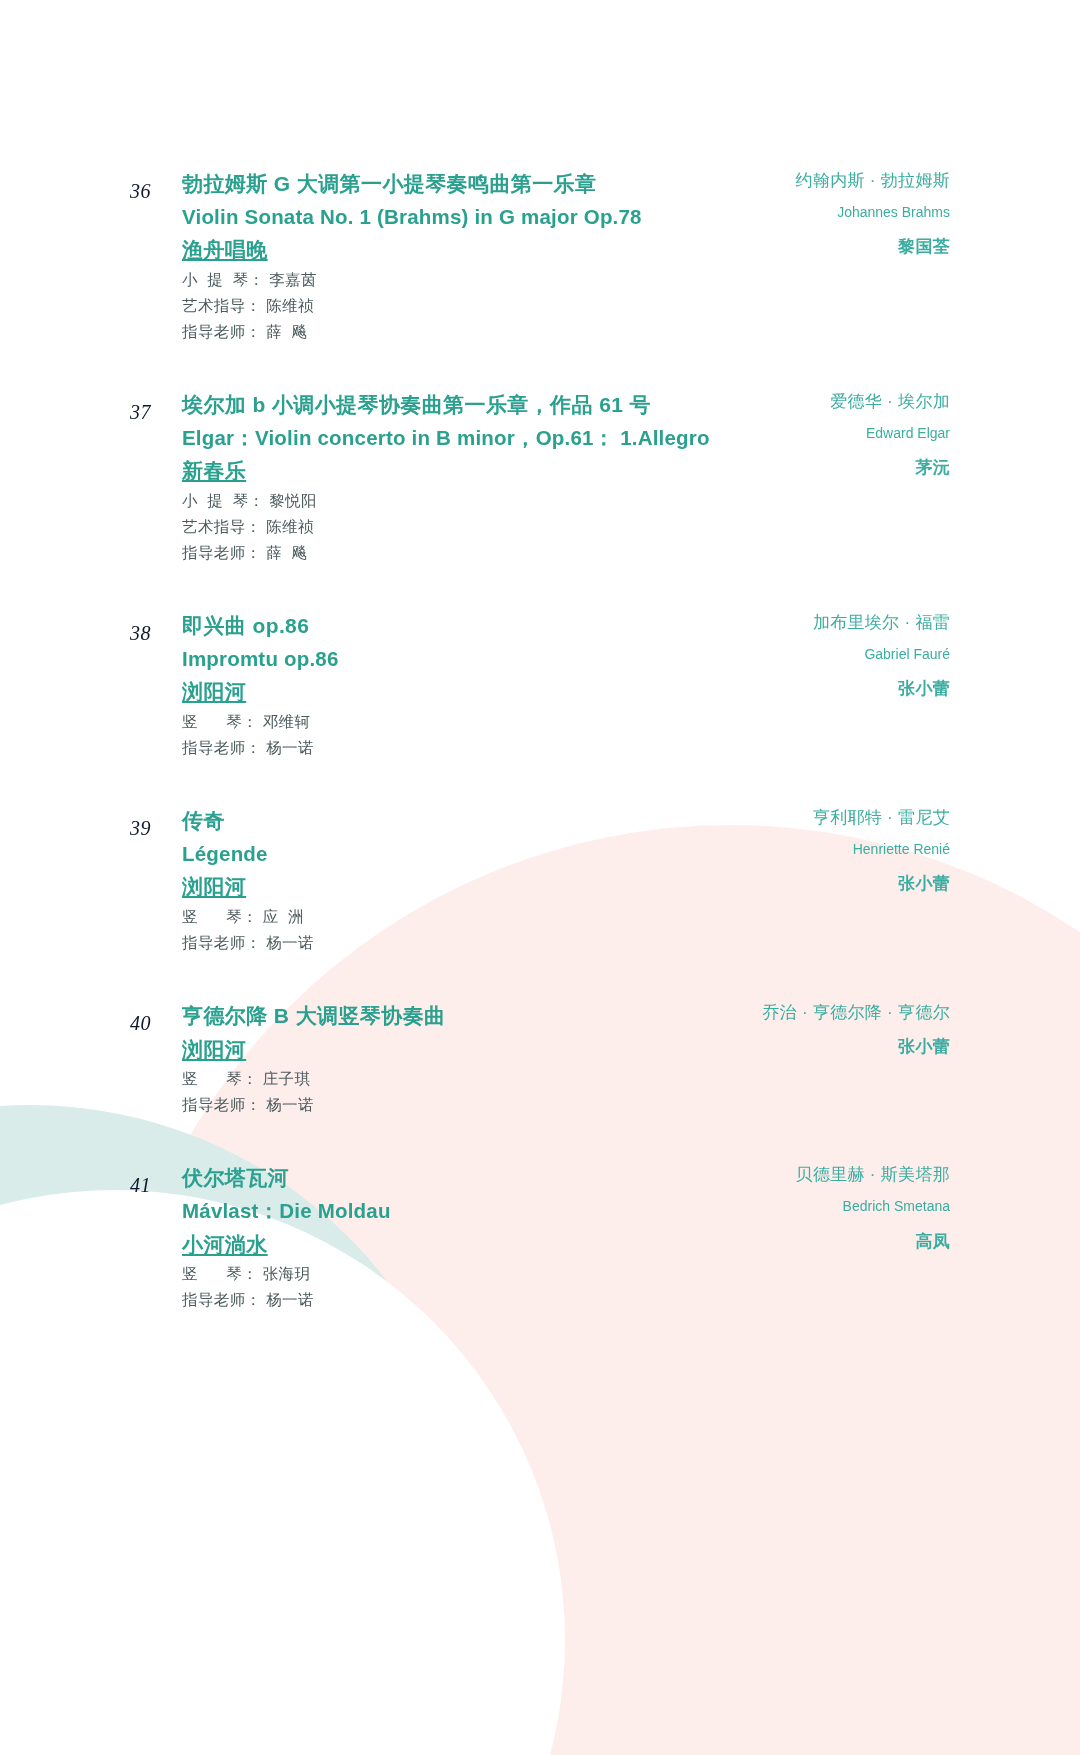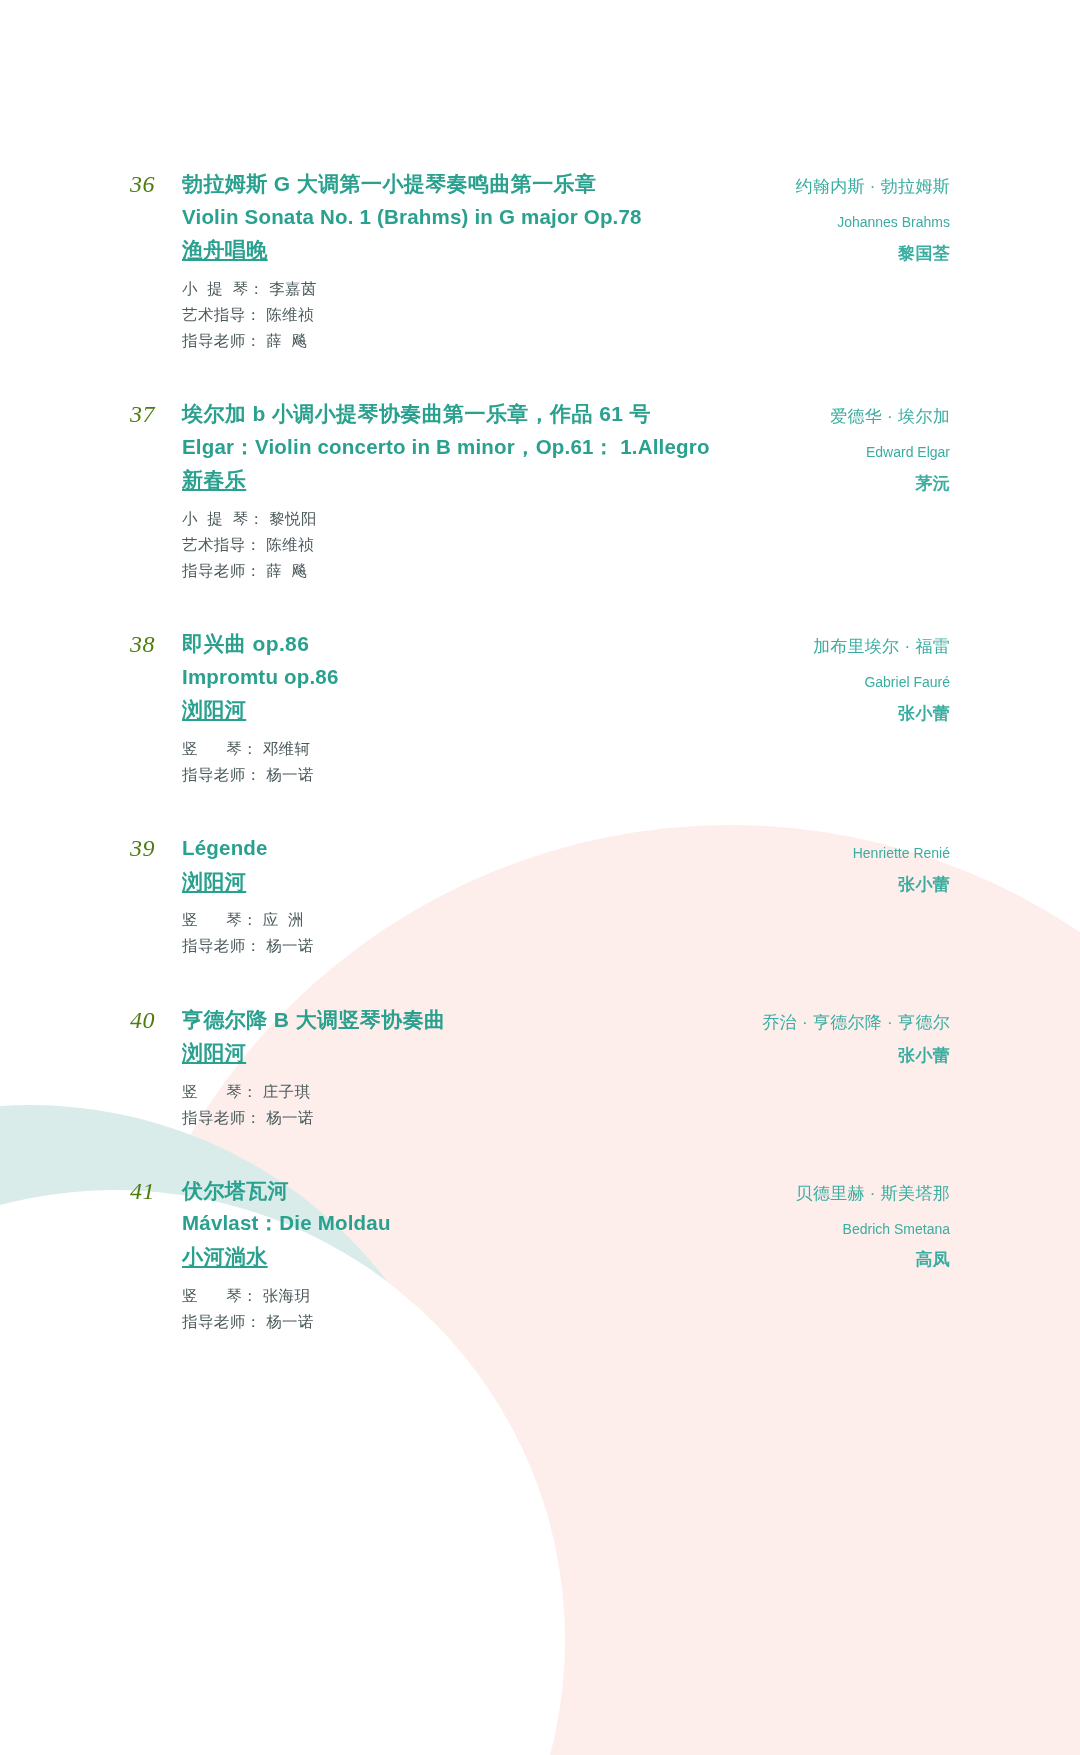--- a/index.html
+++ b/index.html
@@ -72,37 +72,37 @@
   }
   .entry {
     position: relative;
     margin-bottom: 44px;
   }
   .entry:last-child { margin-bottom: 0; }
 
   .num {
     position: absolute;
     left: 0;
-    top: 3px;
+    top: 12px;
     width: 36px;
     text-align: left;
     font-family: "Liberation Serif", "DejaVu Serif", serif;
     font-style: italic;
-    font-size: 24px;
-    color: #4d7c0f;
+    font-size: 20px;
+    color: #0f172a;
     letter-spacing: 0.5px;
   }
 
   .rows {
     margin-left: 52px;
   }
   .row {
     display: flex;
     justify-content: space-between;
-    align-items: flex-end;
+    align-items: flex-start;
     gap: 24px;
   }
   .left {
     font-weight: bold;
     color: #2aa08f;
   }
   .right {
     color: #3bada0;
     text-align: right;
     white-space: nowrap;
@@ -111,21 +111,20 @@
   .row-cn .left   { font-size: 21px; line-height: 1.55; letter-spacing: 0.4px; }
   .row-cn .right  { font-size: 17px; line-height: 1.55; font-weight: normal; letter-spacing: 0.3px;}
 
   .row-en .left   { font-size: 20.5px; line-height: 1.6; letter-spacing: 0.2px; }
   .row-en .right  { font-size: 14px; line-height: 1.6; font-weight: normal; }
 
   .row-cn2 .left  { font-size: 21px; line-height: 1.6; letter-spacing: 0.4px; text-decoration: underline;}
   .row-cn2 .right { font-size: 17px; line-height: 1.6; font-weight: bold; letter-spacing: 0.3px;}
 
   .credits {
-    margin-top: 9px;
   }
   .credit {
     font-size: 15.5px;
     line-height: 1.68;
     color: #4b5a5c;
     letter-spacing: 0.4px;
     white-space: pre;
   }
 </style>
 </head>
@@ -205,20 +204,24 @@
         <div class="credits">
           <div class="credit">竖      琴： 邓维轲</div>
           <div class="credit">指导老师： 杨一诺</div>
         </div>
       </div>
     </div>
 
     <div class="entry">
       <div class="num">39</div>
       <div class="rows">
+        <div class="row row-cn">
+          <div class="left">传奇</div>
+          <div class="right">亨利耶特 · 雷尼艾</div>
+        </div>
         <div class="row row-en">
           <div class="left">Légende</div>
           <div class="right">Henriette Renié</div>
         </div>
         <div class="row row-cn2">
           <div class="left">浏阳河</div>
           <div class="right">张小蕾</div>
         </div>
         <div class="credits">
           <div class="credit">竖      琴： 应  洲</div>

